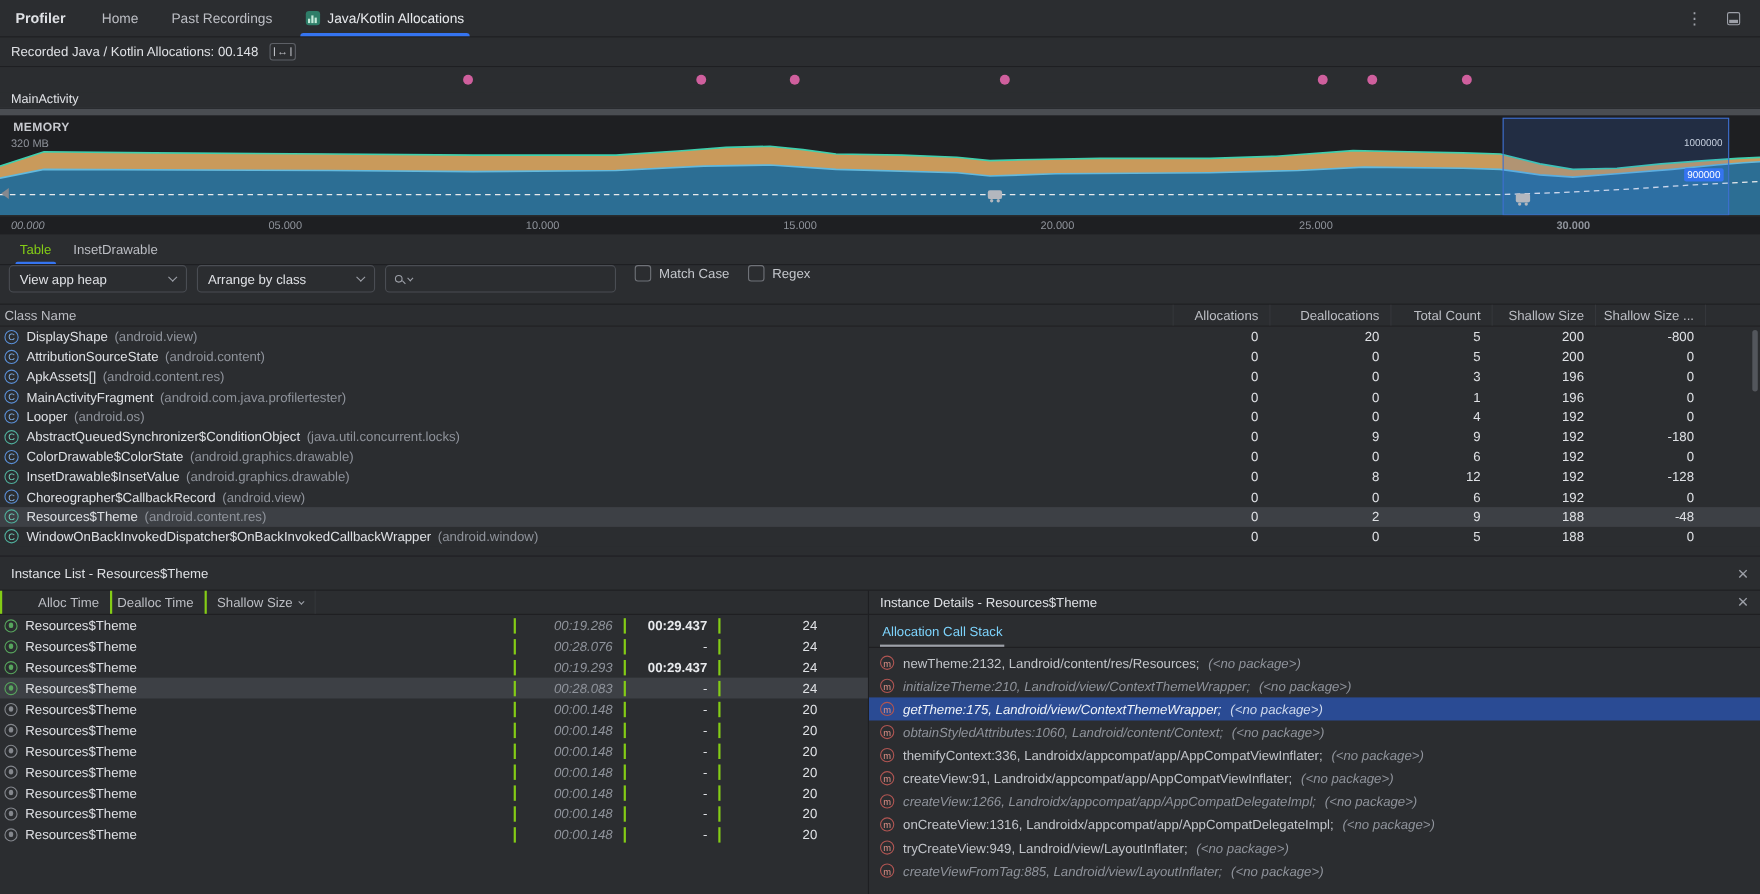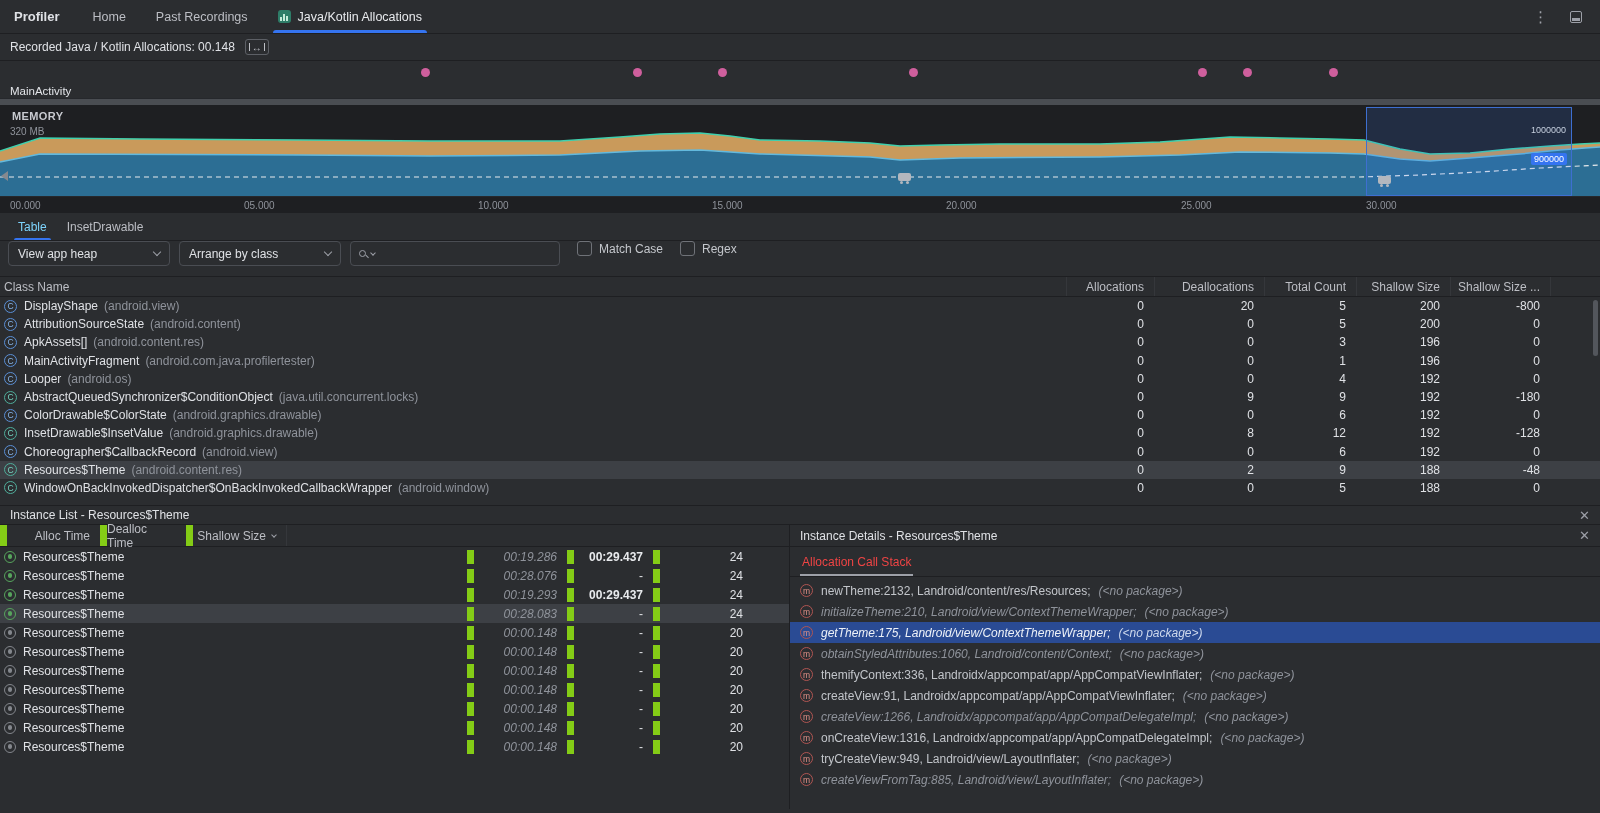--- a/index.html
+++ b/index.html
@@ -43,21 +43,21 @@
   .sel-max{position:absolute;right:5px;top:17px;font-size:9px;color:#c7d0df}
   .sel-chip{position:absolute;right:4px;top:45px;font-size:9px;background:#3574f0;color:#fff;border-radius:2px;padding:0 3px;line-height:12px}
   .gc{position:absolute;width:13px;height:8px;background:#b3b7be;border-radius:2px}
   .gc::after{content:"";position:absolute;left:2px;bottom:-3px;width:3px;height:3px;border-radius:50%;background:#b3b7be;box-shadow:6px 0 0 #b3b7be}
   .time-axis{position:relative;height:17px;background:#1e1f22;border-top:1px solid #26282c;font-size:10px;color:#8f939b}
   .tick{position:absolute;top:3px}
 
   
   .view-tabs{height:28px;display:flex;align-items:stretch;padding:0 8px;border-bottom:1px solid #1e1f22;background:#2b2d30}
   .view-tab{position:relative;display:flex;align-items:center;padding:0 10px;color:#bcbec4}
-  .view-tab.active{color:#7dd3fc}
+  .view-tab.active{color:#84cc16}
   .view-tab.active::after{content:"";position:absolute;left:6px;right:6px;bottom:0;height:2.5px;background:#3574f0;border-radius:2px 2px 0 0}
 
   
   .toolbar{height:36px;display:flex;align-items:flex-start;gap:9px;padding:0 8px;border-bottom:1px solid #1e1f22}
   .dropdown{height:25px;width:162px;border:1px solid #4a4d53;border-radius:4px;display:flex;align-items:center;padding:0 9px;gap:6px;background:#2b2d30}
   .dropdown>span:first-child{flex:1}
   .chev{width:6px;height:6px;border-right:1.4px solid #9da0a8;border-bottom:1.4px solid #9da0a8;transform:rotate(45deg);margin-top:-3px;flex:none}
   .chev.sm{width:4px;height:4px;margin-top:-2px}
   .searchbox{height:25px;width:210px;border:1px solid #4a4d53;border-radius:4px;display:flex;align-items:center;gap:5px;padding:0 8px;background:#2b2d30}
   .mag{width:7px;height:7px;border:1.4px solid #9da0a8;border-radius:50%;position:relative;flex:none}
@@ -76,41 +76,41 @@
   .class-row{display:flex;height:18.2px;align-items:center}
   .class-row.selected{background:#3d4045}
   .cicon{width:13px;height:13px;border-radius:50%;font-size:8.5px;display:flex;align-items:center;justify-content:center;margin-right:7px;flex:none}
   .cicon.blue{border:1px solid #5a8fd6;color:#86b4e8}
   .cicon.green{border:1px solid #4fae9b;color:#74d5c0}
   .cname{color:#dfe1e5;white-space:nowrap}
   .pkg{color:#8f939b;margin-left:6px;white-space:nowrap}
   .gap{height:8px}
 
   
-  .panel-bar{height:20px;display:flex;align-items:center;padding:0 10px;border-top:1px solid #1e1f22;border-bottom:1px solid #1e1f22;background:#2b2d30}
+  .panel-bar{height:32px;display:flex;align-items:center;padding:0 10px;border-top:1px solid #1e1f22;border-bottom:1px solid #1e1f22;background:#2b2d30}
   .close-x{margin-left:auto;color:#9da0a8;font-size:13px;line-height:1}
   .bottom-split{display:flex;height:284px}
   .inst-panel{width:790px;flex:none;border-right:1px solid #1e1f22;display:flex;flex-direction:column}
   .inst-header{height:22px;display:flex;border-bottom:1px solid #1e1f22;color:#bcbec4}
   .inst-rows{flex:1;overflow:hidden}
   .inst-row{display:flex;height:19px;align-items:center}
   .inst-row.selected{background:#3d4045}
-  .inst-row .num,.inst-header .num{border-left:7px solid #84cc16}
+  .inst-row .num,.inst-header .num{border-left:2px solid #84cc16}
   .iicon{width:12px;height:12px;border-radius:50%;margin-right:7px;flex:none;position:relative}
   .iicon.green{border:1.4px solid #57a55d}
   .iicon.green::after{content:"";position:absolute;inset:2.6px;background:#57a55d;border-radius:50%}
   .iicon.gray{border:1.4px solid #84878d}
   .iicon.gray::after{content:"";position:absolute;inset:2.6px;background:#84878d;border-radius:50%}
   .t-italic{font-style:italic;color:#8f939b}
   .t-strong{font-weight:700;color:#e8eaed}
   .sort{margin-left:6px}
   .details-panel{flex:1;display:flex;flex-direction:column;min-width:0}
   .details-header{height:22px;display:flex;align-items:center;padding:0 10px;border-bottom:1px solid #1e1f22}
   .stack-tab-row{height:30px;display:flex;align-items:stretch;padding:0 10px;border-bottom:1px solid #1e1f22}
-  .stack-tab{position:relative;display:flex;align-items:center;padding:0 2px;color:#ef4444}
+  .stack-tab{position:relative;display:flex;align-items:center;padding:0 2px;color:#7dd3fc}
   .stack-tab::after{content:"";position:absolute;left:0;right:0;bottom:0;height:2px;background:#9da0a8}
   .frames{flex:1;overflow:hidden;padding-top:3px}
   .frame{display:flex;align-items:center;height:21px;padding:0 10px;gap:8px;color:#c2c5ca;white-space:nowrap}
   .frame .micon{width:13px;height:13px;border-radius:50%;border:1px solid #b05552;color:#e09187;font-size:8.5px;display:flex;align-items:center;justify-content:center;flex:none;font-style:normal}
   .ftext{color:#c2c5ca}
   .frame.dim .ftext{color:#8f939b;font-style:italic}
   .sfx{color:#8f939b;font-style:italic}
   .frame.selected{background:#2a4b94}
   .frame.selected .ftext{font-style:italic;color:#eef2f8}
   .frame.selected .sfx{color:#cdd8ec}
@@ -182,27 +182,27 @@
     <span class="tl-handle"></span>
   <div class="mem-selection" style="left: 1366px; width: 206px;">
         <span class="sel-max">1000000</span>
         <span class="sel-chip">900000</span>
       </div>
       <span class="gc" style="left: 898px; top: 68px;"></span>
       <span class="gc" style="left: 1378px; top: 71px;"></span>
     </div>
 
   <div class="time-axis" id="timeAxis">
-      <span class="tick" style="left: 10px;">00.000</span>
+      <span class="tick" style="left: 10px; font-style: italic;">00.000</span>
       <span class="tick" style="left: 244px;">05.000</span>
       <span class="tick" style="left: 478px;">10.000</span>
       <span class="tick" style="left: 712px;">15.000</span>
       <span class="tick" style="left: 946px;">20.000</span>
       <span class="tick" style="left: 1181px;">25.000</span>
-      <span class="tick" style="left: 1366px;">30.000</span>
+      <span class="tick" style="left: 1415px; font-weight: bold;">30.000</span>
     </div>
 
   <div class="view-tabs" id="viewTabs">
       <div class="view-tab active">Table</div>
       <div class="view-tab">InsetDrawable</div>
     </div>
 
   <div class="toolbar">
     <div class="dropdown">
       <span>View app heap</span>

